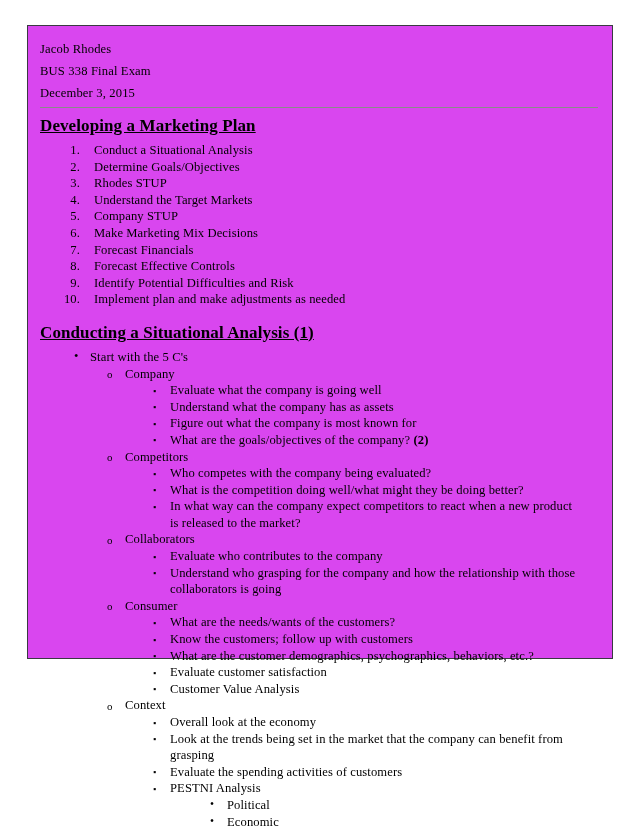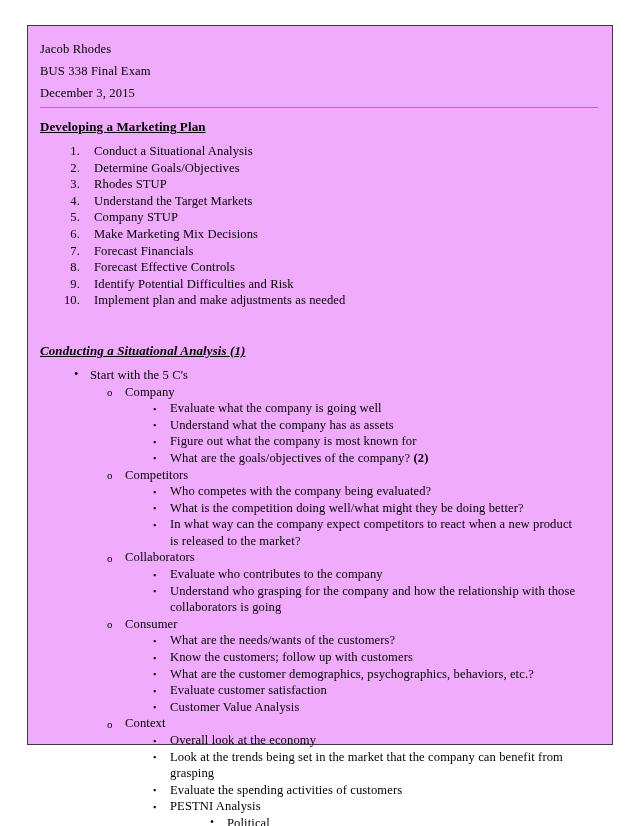--- a/index.html
+++ b/index.html
@@ -13,24 +13,24 @@
     font-family: "Liberation Serif", "DejaVu Serif", serif;
     color: #000000;
     overflow: hidden;
   }
 
   .page {
     position: absolute;
     left: 27px;
     top: 25px;
     width: 586px;
-    height: 720px;
+    height: 634px;
     border: 1px solid #3a3a42;
     box-sizing: border-box;
-    background: #f0abfc;
+    background: #d946ef;
   }
 
   .page-inner {
     padding: 12px 14px 0 12px;
   }
 
   
   .hdr-line {
     font-size: 12.6px;
     line-height: 22px;
@@ -40,30 +40,30 @@
 
   .rule {
     height: 0;
     border-top: 1.4px solid #8a8a8a;
     margin: 3px 0 9px 0;
     width: 100%;
   }
 
   
   .sec-head {
-    font-size: 13px;
+    font-size: 17px;
     font-weight: bold;
     text-decoration: underline;
     line-height: 17px;
     margin: 0 0 6px 0;
     display: inline-block;
     letter-spacing: .1px;
   }
   .sec-head-wrap { margin-bottom: 2px; }
-  .sec-head-wrap.second { margin-top: 32px; font-style: italic; }
+  .sec-head-wrap.second { margin-top: 16px; }
 
   
   .num-list { margin: 0; padding: 0; list-style: none; }
   .num-list li {
     font-size: 12.6px;
     line-height: 16.6px;
     position: relative;
     padding-left: 54px;
     letter-spacing: .1px;
   }

